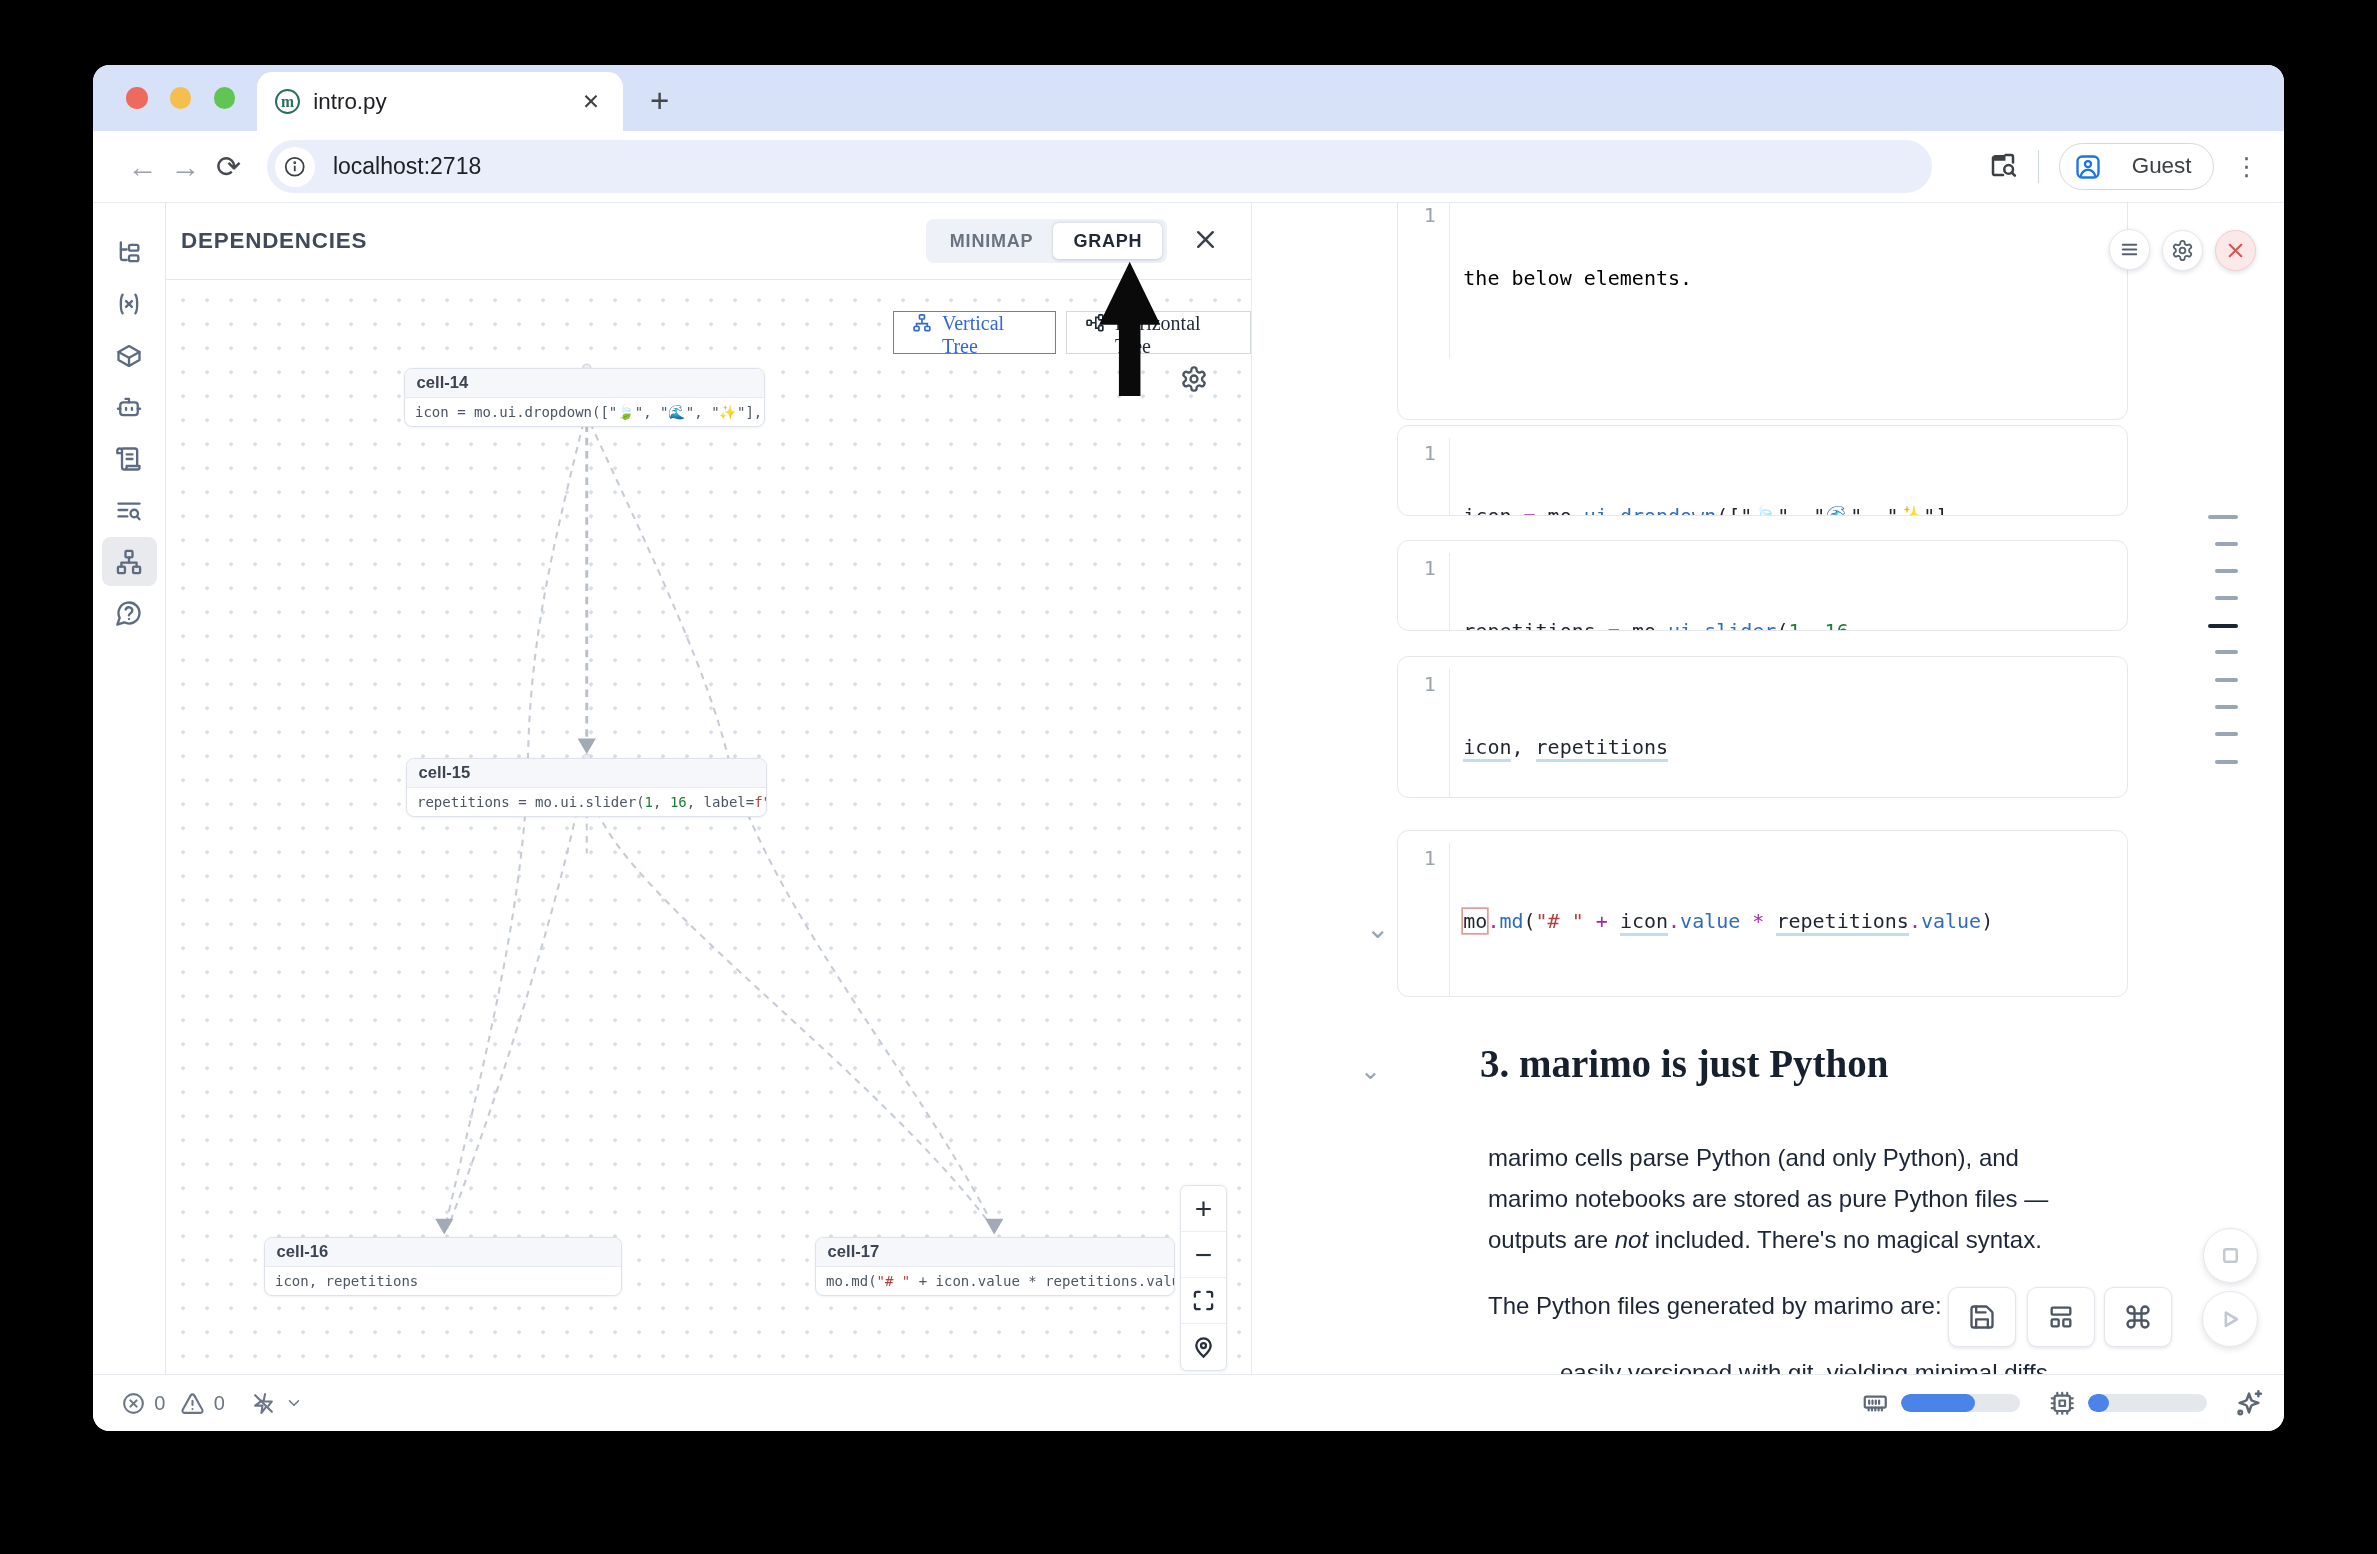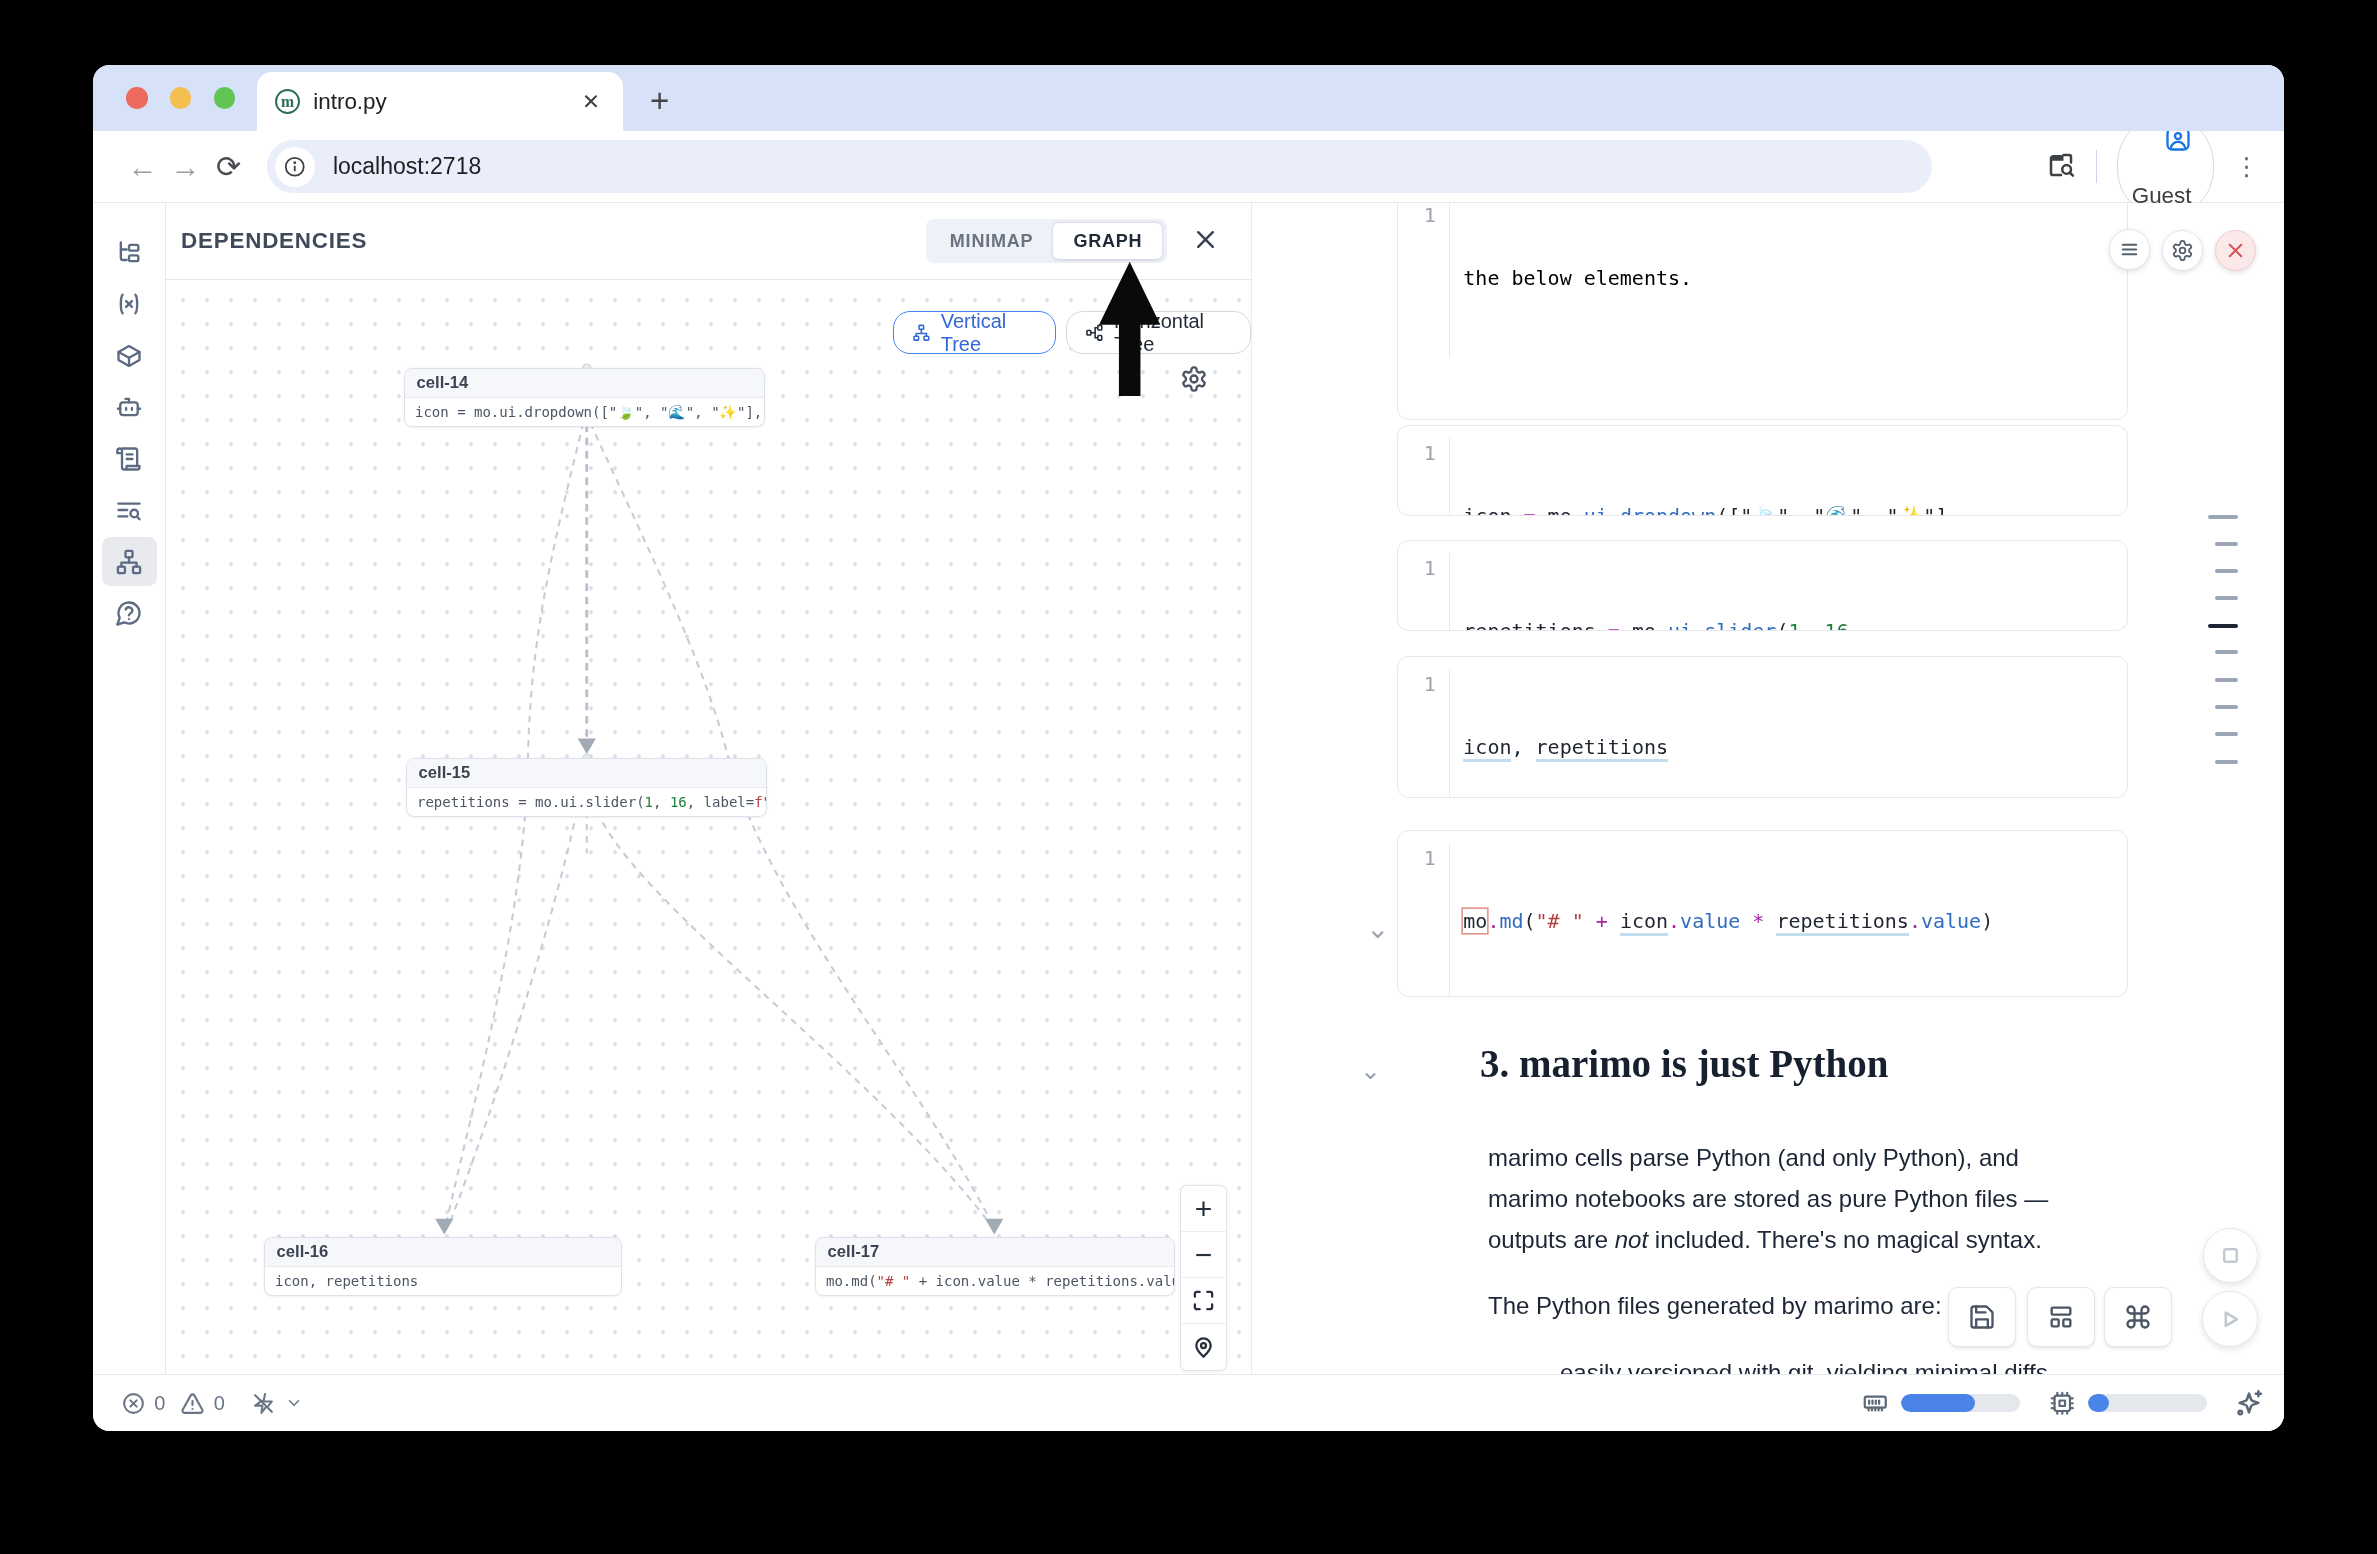--- a/index.html
+++ b/index.html
@@ -25,22 +25,22 @@
     border-bottom:0.8px solid #e7eaf2; flex:none; }
   .navbtn { width:43px; text-align:center; font-size:30px; color:#9aa0a6; flex:none;}
   .navbtn.dark{ color:#474b50; }
   .urlpill { margin-left:16.6px; flex:1; height:53px; background:#e9eefa; border-radius:26.5px;
     display:flex; align-items:center; padding:0 8.3px; max-width:1665px;}
   .infocirc { width:40px; height:40px; border-radius:50%; background:#fff; color:#3c4043;
     display:flex; align-items:center; justify-content:center; flex:none;}
   .urltext { margin-left:18px; font-size:23px; color:#202124; }
   .tbright { display:flex; align-items:center; margin-left:auto; gap:20px; }
   .vdiv { width:1.7px; height:33px; background:#cdd6e8; }
-  .guest { display:flex; align-items:flex-end; gap:30px; border:1.7px solid #d5d9dd; border-radius:828px;
-    padding:8.3px 21.5px 8.3px 13.3px;flex-direction:column; }
+  .guest { display:flex; align-items:flex-start; gap:30px; border:1.7px solid #d5d9dd; border-radius:828px;
+    padding:8.3px 21.5px 8.3px 13.3px; }
   .guesttxt { font-size:22.4px; color:#3c4043; }
   .kebab { font-size:25px; color:#5f6368; letter-spacing:0; }
 
   
   .content { flex:1; display:flex; min-height:0; }
   .sidebar { width:73px; border-right:0.8px solid #e5e7eb; padding-top:25px; display:flex;
     flex-direction:column; align-items:center; gap:2.5px; flex:none; background:#fff;}
   .sbitem { width:55px; height:49px; display:flex; align-items:center; justify-content:center;
     border-radius:8.3px; color:#5c6b81; }
   .sbitem.active { background:#e8eaee; }
@@ -53,22 +53,22 @@
   .segment { margin-left:auto; background:#eef1f7; border-radius:7.5px; padding:4.1px;
     display:flex; align-items:center; }
   .seg { font-size:18px; font-weight:bold; letter-spacing:0.8px; padding:7.5px 20px; color:#6b7280; border-radius:5.8px;}
   .seg.active { background:#fff; color:#1f2937; box-shadow:0 0.8px 3.3px rgba(20,30,60,.18); }
   .depclose { margin-left:26.5px; }
 
   .grapharea { flex:1; position:relative; overflow:hidden;
     background-image:radial-gradient(#dadfe7 1.9px, transparent 2px);
     background-size:24px 24px; background-position:5px 8.3px; }
   .treebtns { position:absolute; left:727px; top:31px; display:flex; gap:10px; }
-  .treebtn { height:43px; display:flex; align-items:center; gap:10px; padding:0 18px;
-    background:#fff; border-radius:17px; font-size:20px; }
+  .treebtn { height:43px; display:flex; align-items:flex-start; gap:10px; padding:0 18px;
+    background:#fff; border-radius:0; font-size:20px;font-family:Liberation Serif, serif; }
   .treebtn.primary { border:1.7px solid #4285f4; color:#3367d6; }
   .treebtn.secondary { border:1.7px solid #d4d8df; color:#1f2937; }
   .treebtn svg{width:21.5px;height:21.5px;fill:none;stroke:currentColor;stroke-width:2;}
   .graphgear { position:absolute; left:1014px; top:85px; width:28px; height:28px; color:#4b5563;}
   .graphgear svg{width:28px;height:28px;fill:none;stroke:currentColor;stroke-width:2;}
 
   .edgesvg { position:absolute; inset:0; width:100%; height:100%; }
   .gnode { position:absolute; background:#fff; border:1.7px solid #dde2ea; border-radius:8.3px;
     overflow:hidden; box-shadow:0 0.8px 2.5px rgba(30,40,70,.07);}
   .gnode .nhead { background:#f5f7fa; border-bottom:0.8px solid #e7ebf1; padding:4.1px 11.6px;

